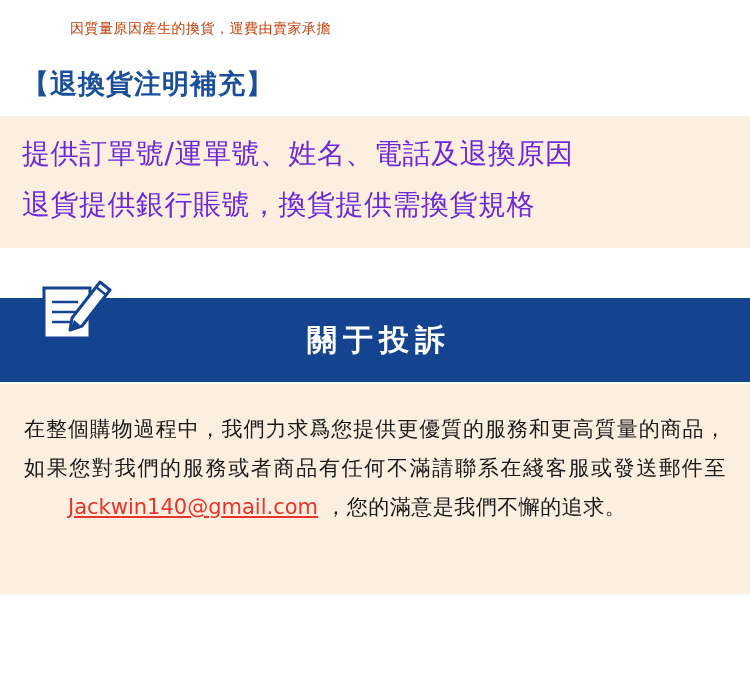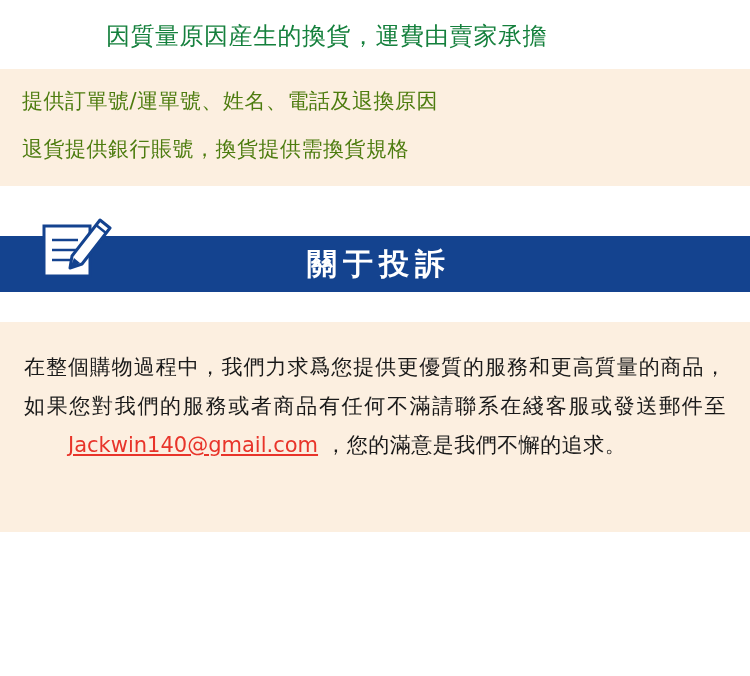--- a/index.html
+++ b/index.html
@@ -18,70 +18,69 @@
     width: 750px;
     height: 676px;
     background: #ffffff;
   }
 
   
   .policy-lines {
     padding: 18px 0 0 0;
   }
   .policy-line {
-    font-size: 24px;
-    color: #15803d;
+    font-size: 14px;
+    color: #c2410c;
     letter-spacing: 0.5px;
     line-height: 1.55;
     padding-left: 70px;
     margin-bottom: 14px;
     white-space: nowrap;
-    margin-left: 36px;
   }
 
   
   .bracket-heading {
     font-size: 27px;
     font-weight: bold;
     color: #1a4f9c;
     letter-spacing: 1px;
     padding-left: 22px;
     margin-top: 26px;
     margin-bottom: 14px;
   }
 
   
   .note-box {
     background: #fcefe0;
     padding: 16px 0 20px 0;
     margin: 0;
   }
   .note-line {
-    font-size: 21px;
-    color: #4d7c0f;
+    font-size: 28px;
+    color: #6d28d9;
     letter-spacing: 0.5px;
     line-height: 1.6;
     padding-left: 22px;
   }
   .note-line + .note-line {
-    margin-top: 14px;
+    margin-top: 7px;
   }
 
   
   .banner-wrap {
     position: relative;
     margin-top: 50px;
     height: 64px;
   }
   .banner-bar {
     position: absolute;
     left: 0;
     top: 0;
     width: 750px;
-    height: 56px;
+    height: 84px;
     background: #14438f;
     display: flex;
     align-items: center;
     justify-content: center;
   }
   .banner-title {
     color: #ffffff;
     font-size: 30px;
     font-weight: bold;
     letter-spacing: 6px;
@@ -121,20 +120,21 @@
 </style>
 </head>
 <body>
 
 <div class="page">
 
   <div class="policy-lines">
     <div class="policy-line">因質量原因産生的換貨，運費由賣家承擔</div>
   </div>
 
+  <div class="bracket-heading">【退換貨注明補充】</div>
 
   <div class="note-box">
     <div class="note-line">提供訂單號/運單號、姓名、電話及退換原因</div>
     <div class="note-line">退貨提供銀行賬號，換貨提供需換貨規格</div>
   </div>
 
   <div class="banner-wrap">
     <div class="banner-bar">
       <span class="banner-title">關于投訴</span>
     </div>

